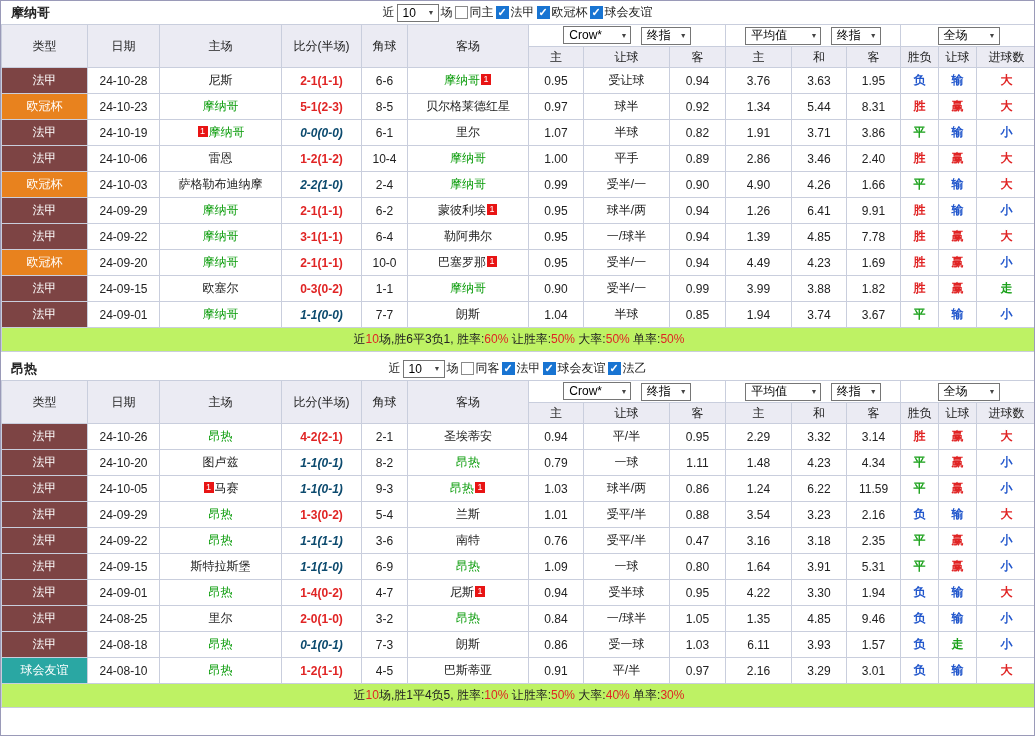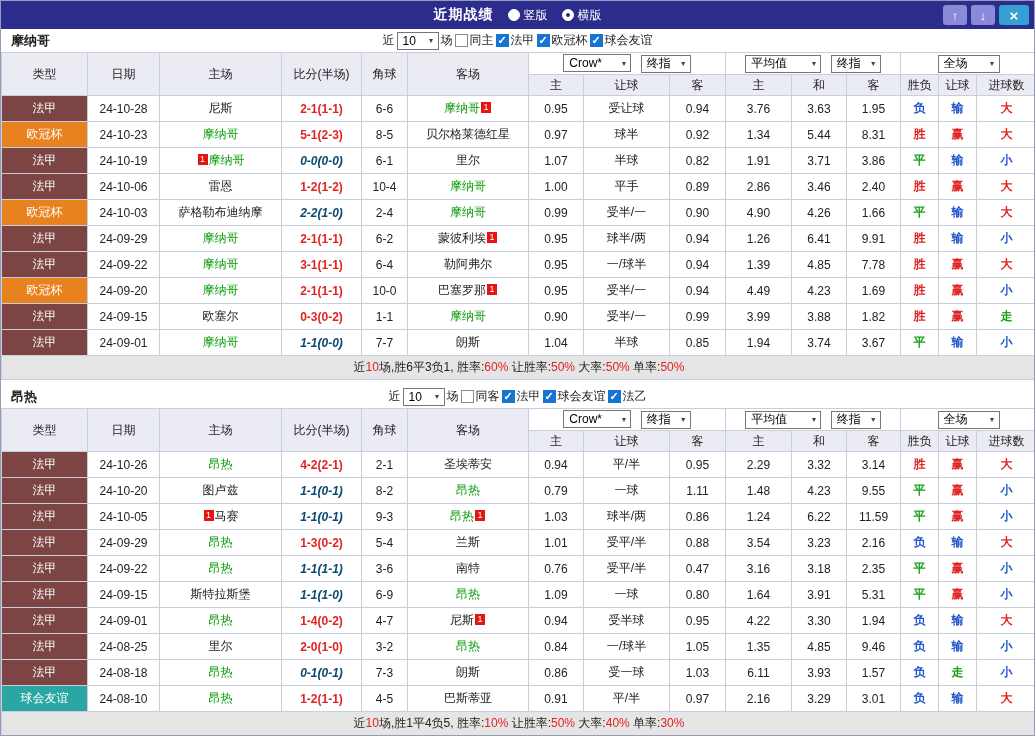--- a/index.html
+++ b/index.html
@@ -32,56 +32,38 @@
   .cb.checked { background: #1874d2; border-color: #1874d2; }
   .cb.checked::after { content: "✓"; position: absolute; left: 1px; top: -1px; color: #fff; font-size: 11px; font-weight: bold; }
 
   
   table.grid { border-collapse: collapse; table-layout: fixed; width: 1035px; }
   .grid th, .grid td { border: 1px solid #c9cedd; text-align: center; font-size: 12px; color: #222; padding: 0; white-space: nowrap; overflow: hidden; font-weight: normal; }
   .grid thead .h1 th { height: 22px; background: #fff; }
   .grid thead th.span2 { background: #ebebf3; height: 43px; margin-top: 20px; }
   .grid thead .h2 th { height: 21px; background: #ebebf3; }
   .grid tbody td { height: 26px; background: #fff; }
-  .grid tfoot td { height: 24px; font-size: 12px; background: #e5e5e5; }
+  .grid tfoot td { height: 24px; font-size: 12px; background: #bef264; }
 
   td.league { color: #fff; }
   .focus { color: #089b08; }
   .card { display: inline-block; width: 10px; height: 11px; line-height: 11px; background: #e81414; color: #fff; font-size: 9px; text-align: center; vertical-align: 2px; margin: 0 1px; }
   td.score { font-weight: bold; }
   td.score.sred { color: #e02424; }
   td.score.sblue { color: #0c4a6e; font-style: italic; }
   td.res { font-weight: bold; }
   td.team { cursor: pointer; }
 
   .section2 { margin-top: 5px; }
 </style>
 </head>
 <body>
 
 <div class="widget">
 
-  <div class="titlebar">
-    <div class="titlegroup">
-      <span class="title">近期战绩</span>
-      <span class="radio-wrap">
-        <span class="radio"></span>
-        <span>竖版</span>
-      </span>
-      <span class="radio-wrap">
-        <span class="radio selected"></span>
-        <span>横版</span>
-      </span>
-    </div>
-    <div class="tb-buttons">
-      <span class="tb-btn updown">↑</span>
-      <span class="tb-btn updown">↓</span>
-      <span class="tb-btn close">×</span>
-    </div>
-  </div>
 
   <div class="section">
     <div class="filterbar">
       <span class="teamname">摩纳哥</span>
       <div class="controls">
         <span>近</span>
         <span class="sel w44">
             <span>10</span>
             <span class="arr">▼</span>
           </span>
@@ -449,21 +431,21 @@
             <td>24-10-20</td>
             <td class="team"><span class="">图卢兹</span></td>
             <td class="score sblue">1-1(0-1)</td>
             <td>8-2</td>
             <td class="team"><span class="focus">昂热</span></td>
             <td>0.79</td>
             <td>一球</td>
             <td>1.11</td>
             <td>1.48</td>
             <td>4.23</td>
-            <td>9.55</td>
+            <td>4.34</td>
             <td class="res" style="color:#1ba11b">平</td>
             <td class="res" style="color:#e02424">赢</td>
             <td class="res" style="color:#2257cc">小</td>
           </tr>
           <tr>
             <td class="league" style="background:#7d4444">法甲</td>
             <td>24-10-05</td>
             <td class="team"><span class="card">1</span><span class="">马赛</span></td>
             <td class="score sblue">1-1(0-1)</td>
             <td>9-3</td>

